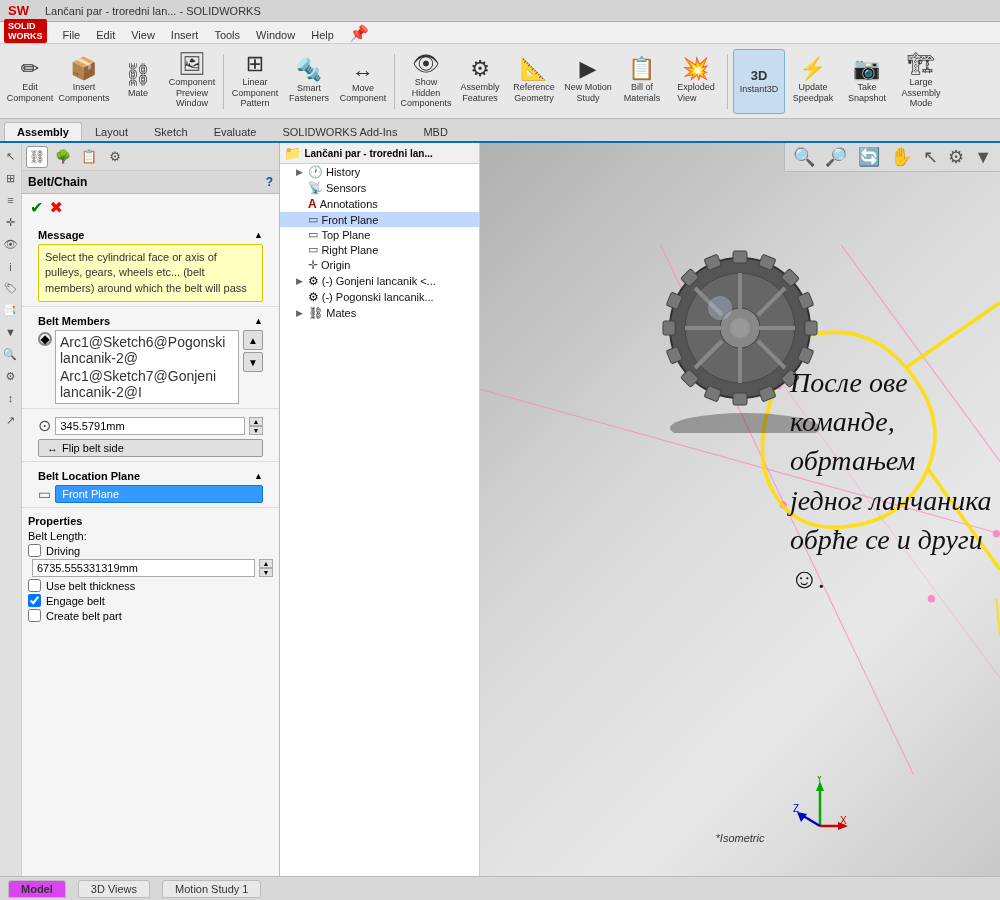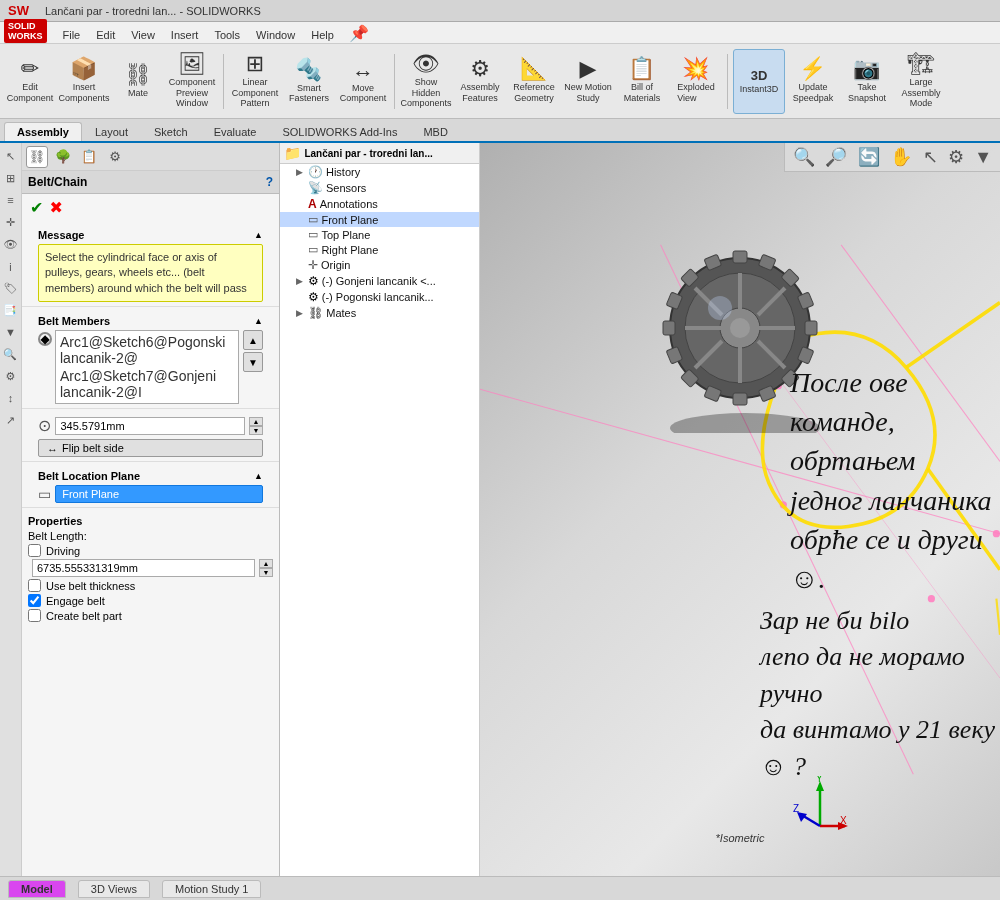--- a/index.html
+++ b/index.html
@@ -506,25 +506,20 @@
           </svg>
         </div>
 
         <div class="annotation-text" style="left:310px; top:220px; max-width:380px;">
           <div>После ове</div>
           <div>команде, обртањем</div>
           <div>једног ланчаника</div>
           <div>обрће се и други ☺.</div>
         </div>
 
-        <div class="annotation-text" style="left:280px; top:460px; max-width:440px; font-size:26px;">
-          <div>Зар не би bilo</div>
-          <div>лепо да не морамо ручно</div>
-          <div>да винтамо у 21 веку ☺ ?</div>
-        </div>
 
         <div class="coord-triad">
           <svg viewBox="0 0 60 60" width="60" height="60">
 
             <line x1="30" y1="50" x2="30" y2="10" stroke="#00aa00" stroke-width="2.5"></line>
             <polygon points="30,5 26,15 34,15" fill="#00aa00"></polygon>
             <text x="26" y="6" font-size="10" fill="#00aa00">Y</text>
 
             <line x1="30" y1="50" x2="55" y2="50" stroke="#cc0000" stroke-width="2.5"></line>
             <polygon points="58,50 48,46 48,54" fill="#cc0000"></polygon>

